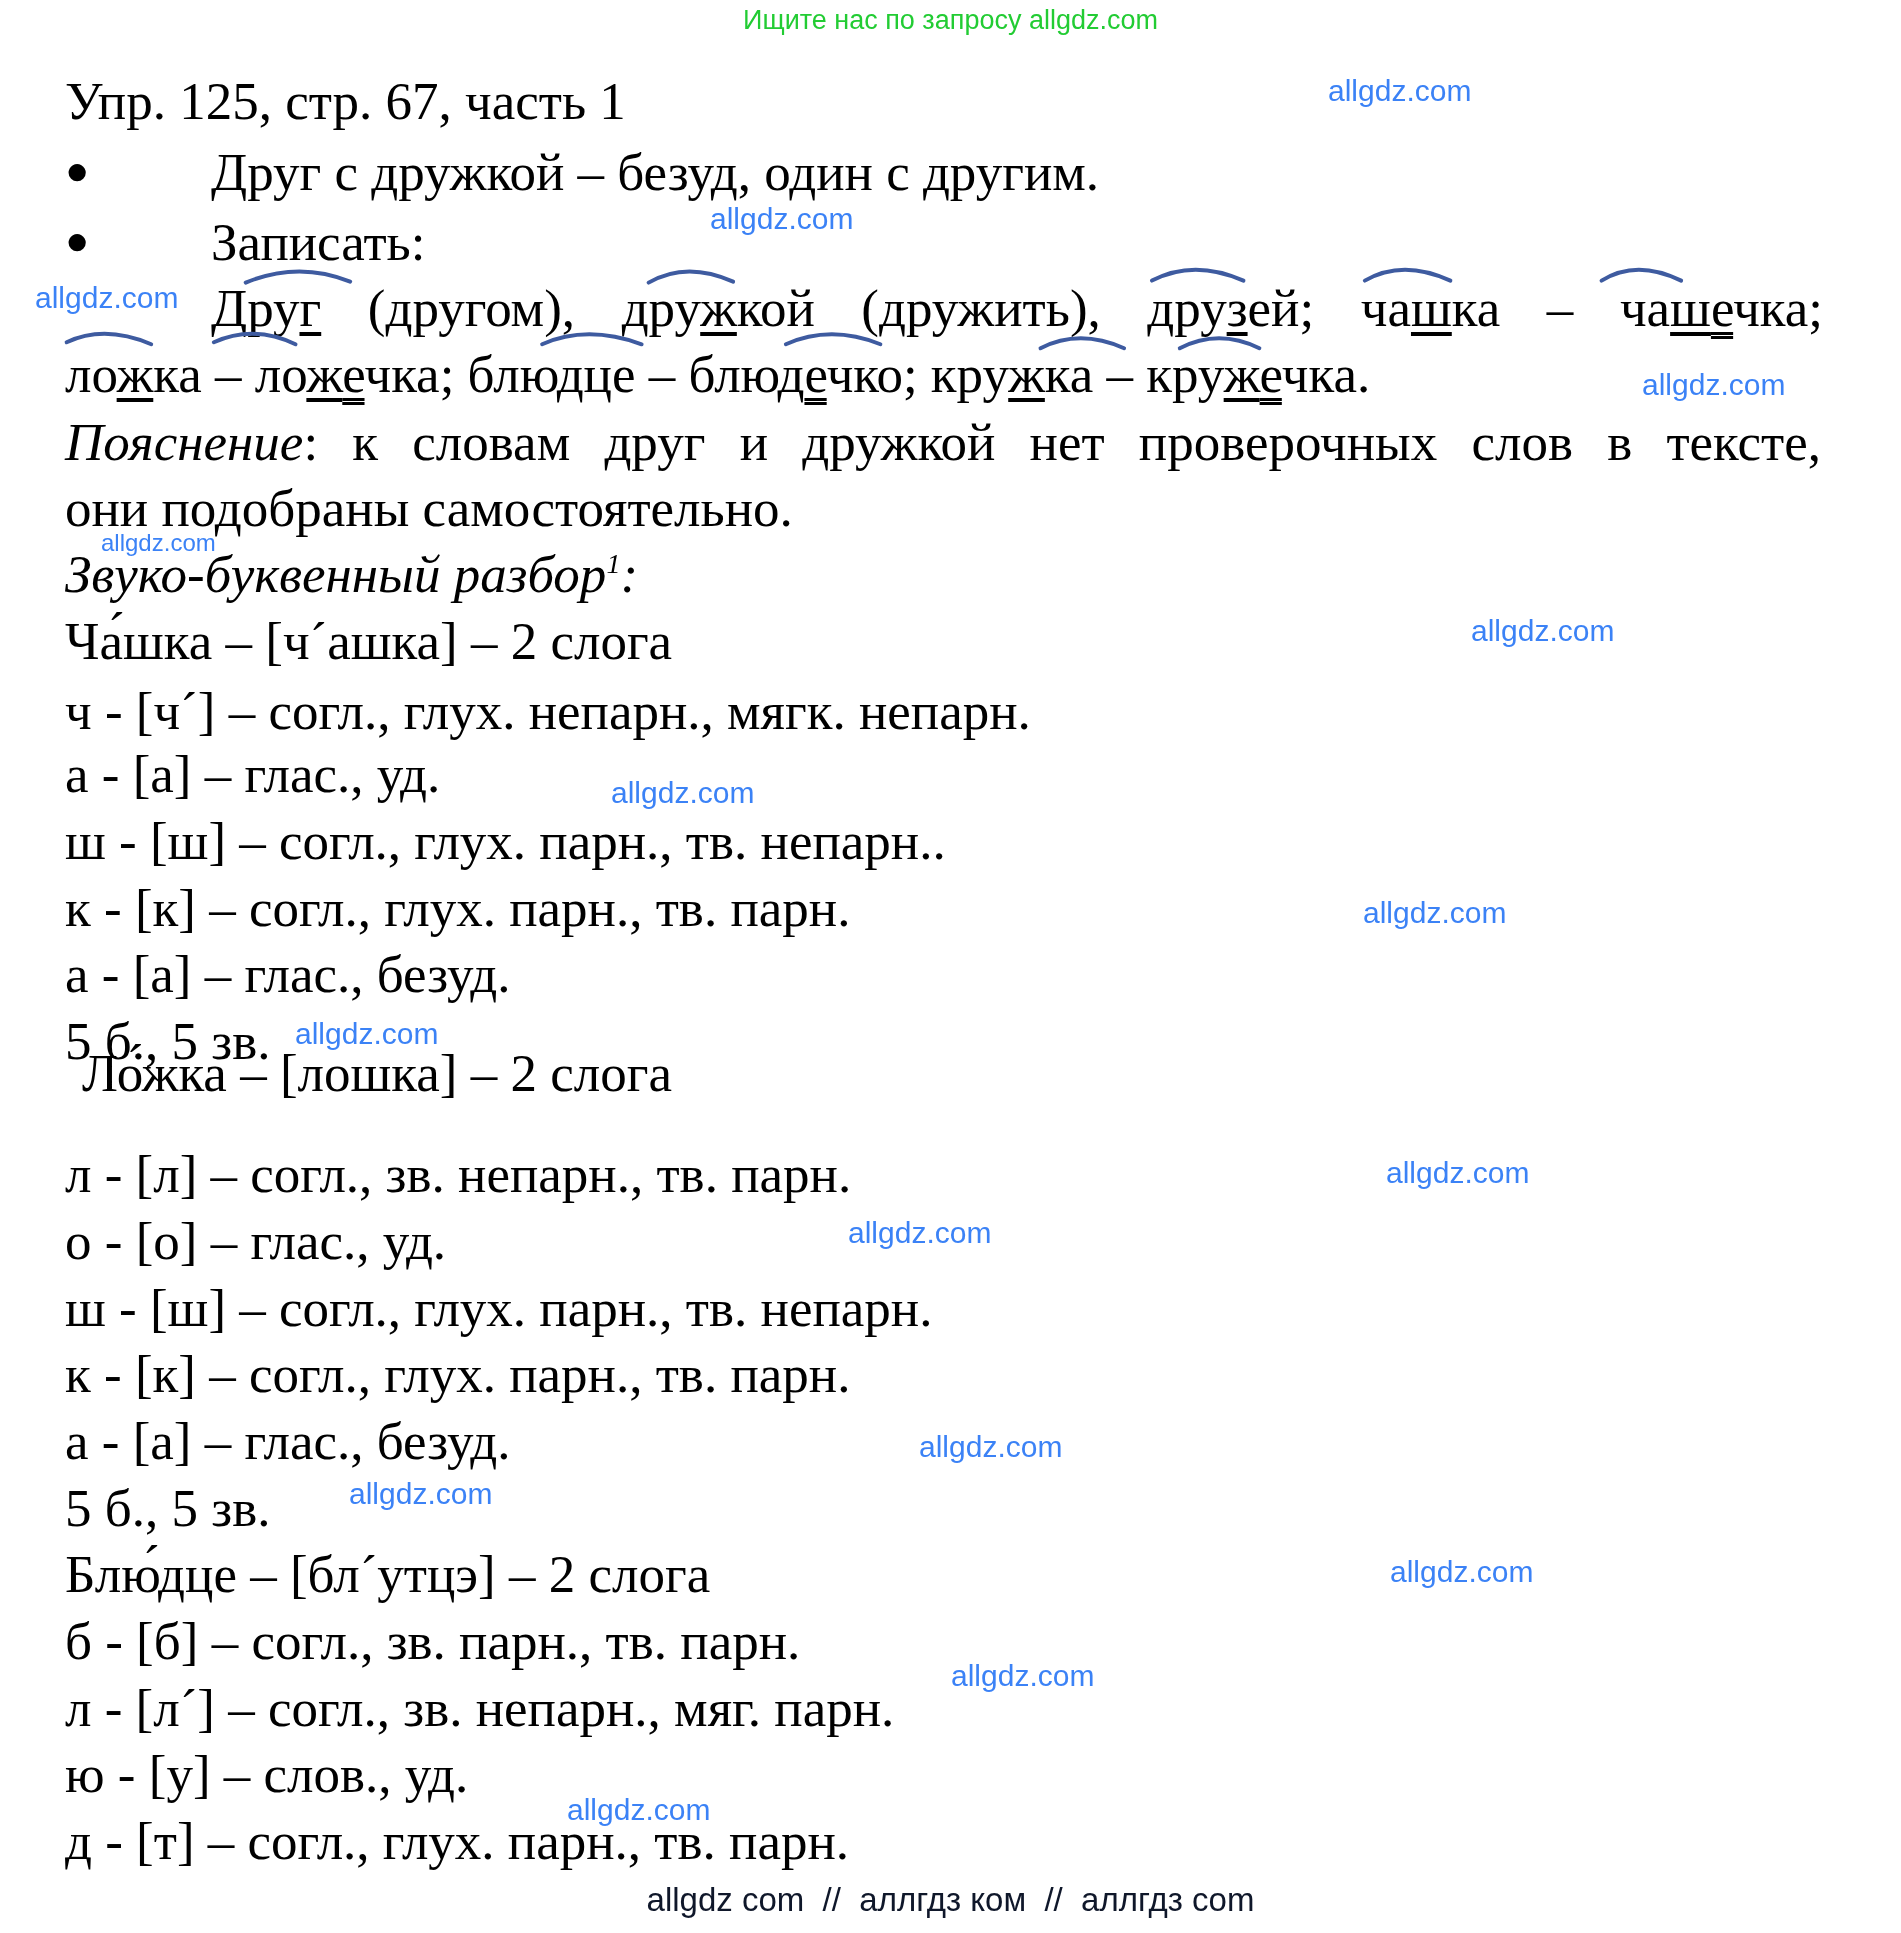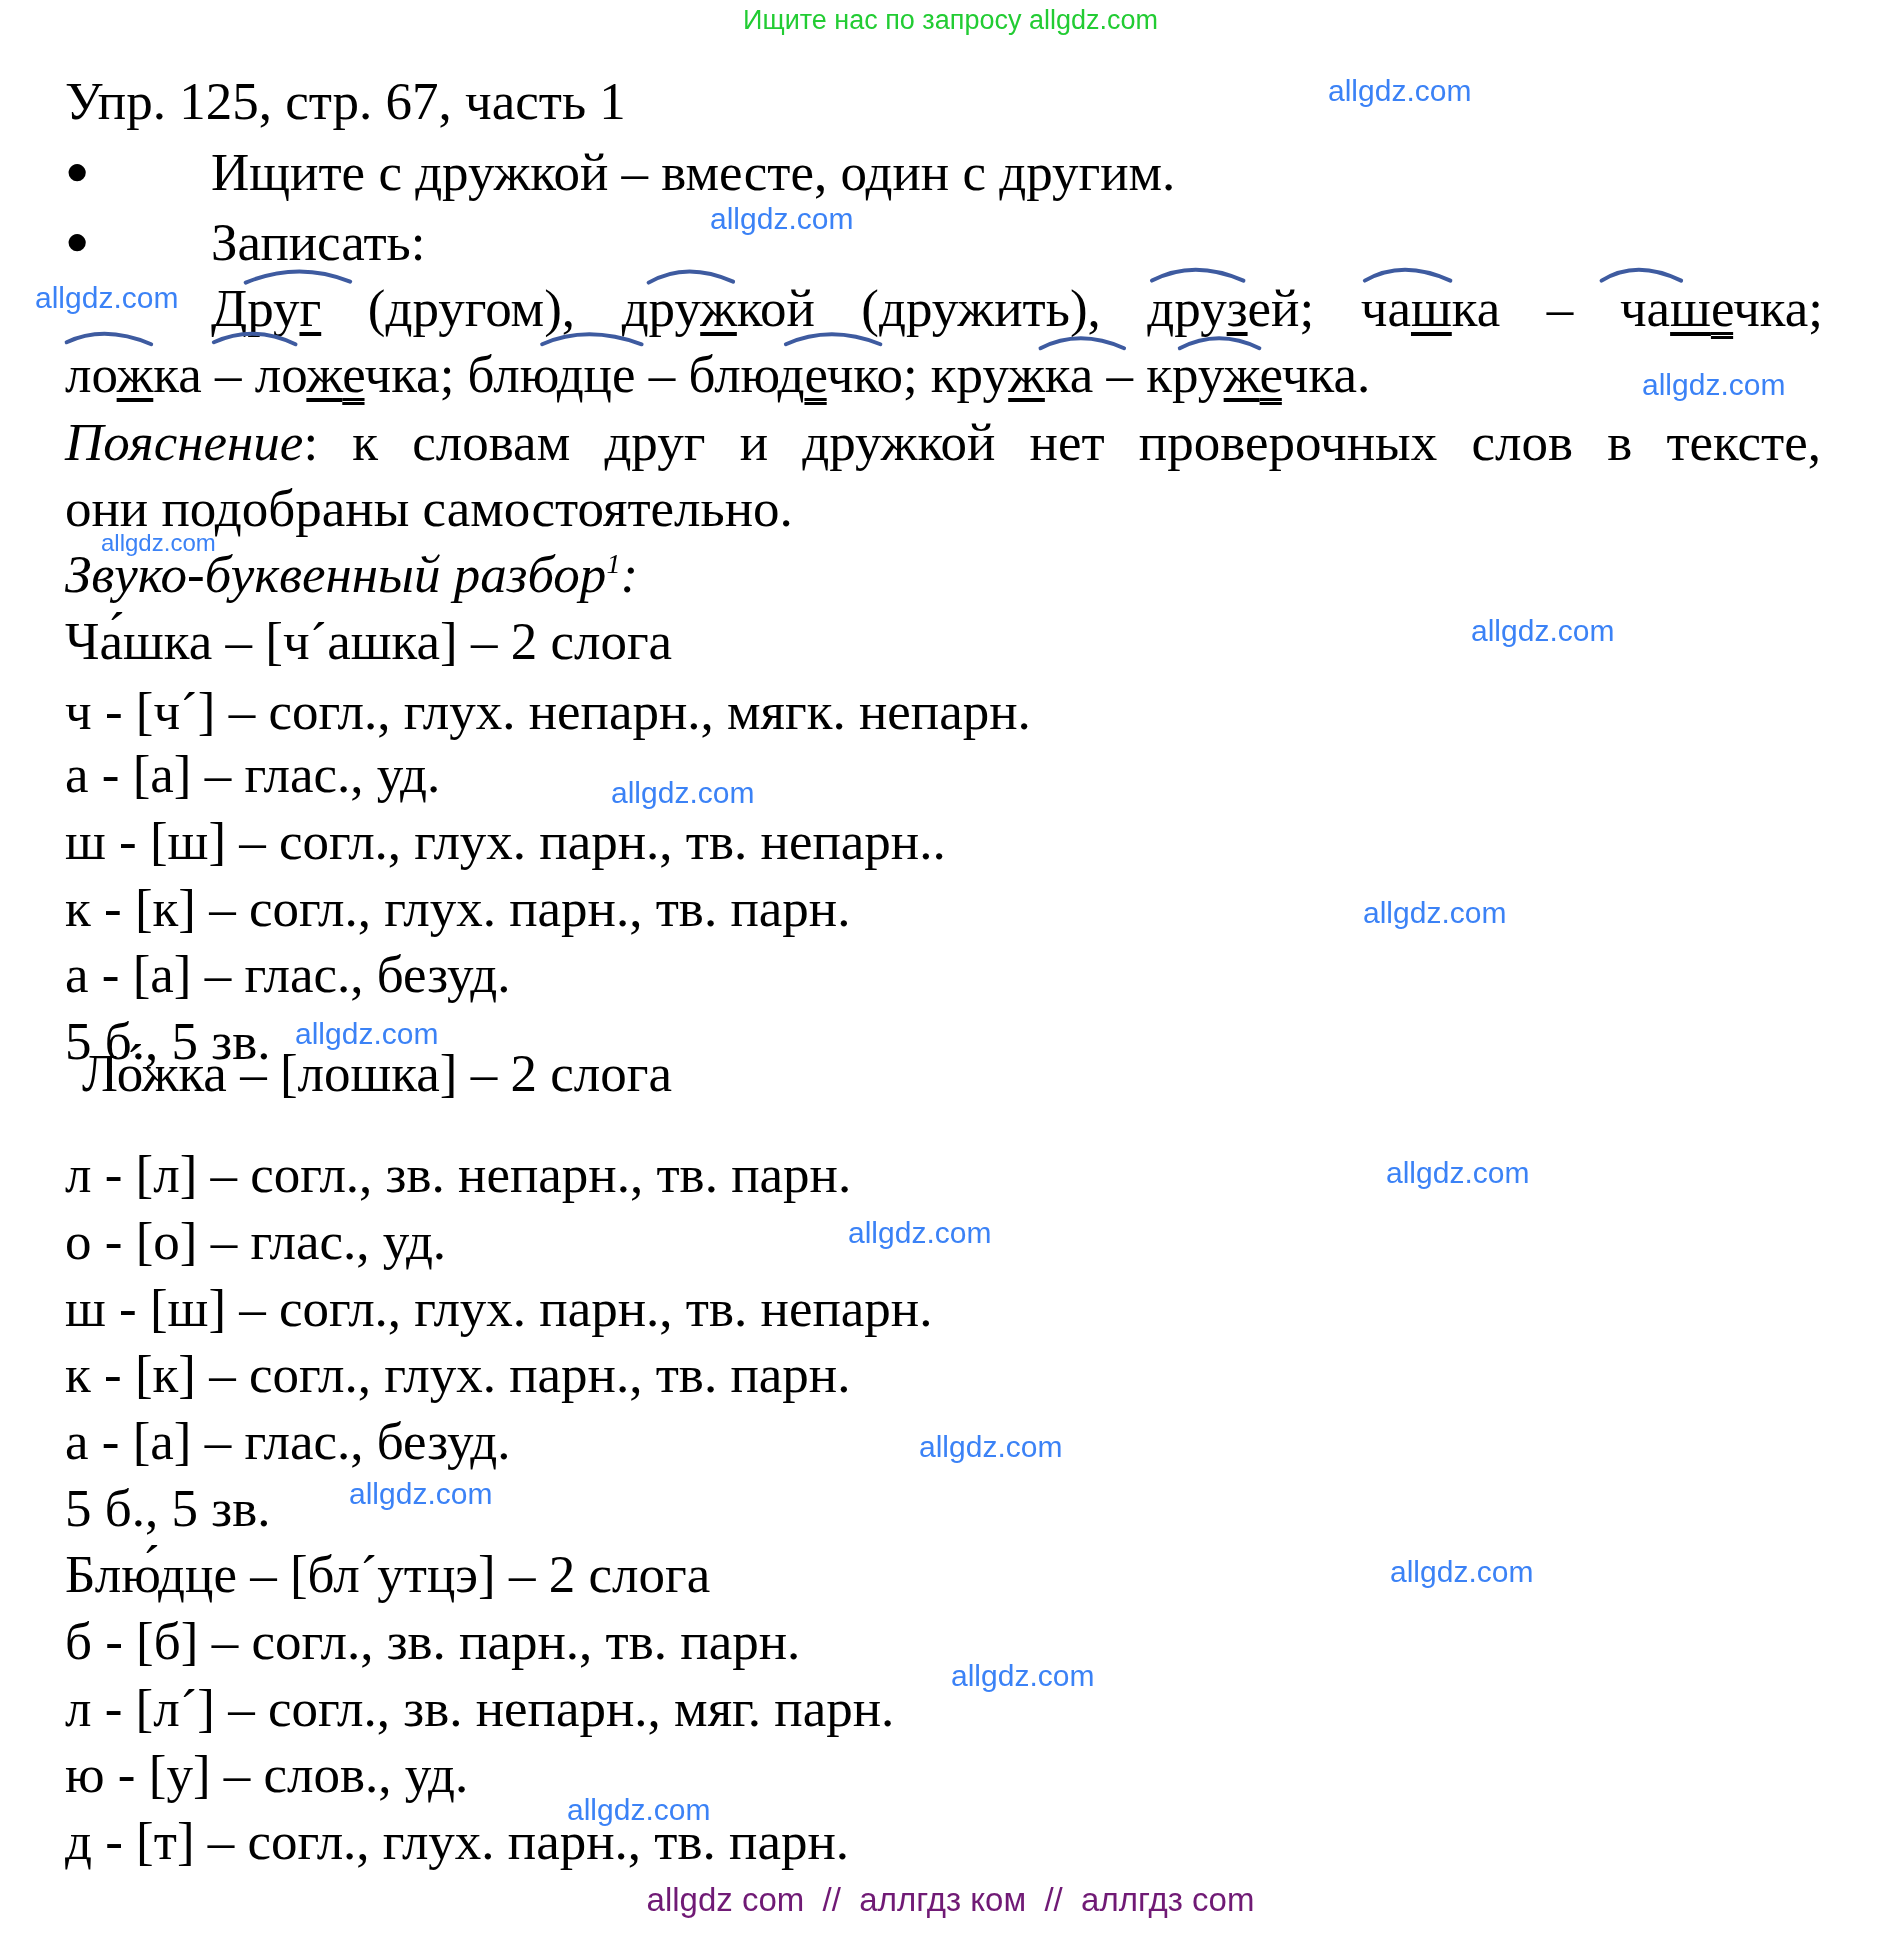--- a/index.html
+++ b/index.html
@@ -25,35 +25,35 @@
   .u2 { text-decoration: underline double; text-decoration-thickness: 3px; text-underline-offset: 6px; }
   sup { font-size: 28px; line-height: 0; vertical-align: super; }
   .wm {
     position: absolute; font-family: "Liberation Sans", sans-serif;
     font-size: 30px; color: #3b82f6; white-space: nowrap;
   }
   .wm.small { font-size: 24px; }
   .arcs { position: absolute; left: 0; top: 0; width: 1901px; height: 1933px; pointer-events: none; }
   .footer {
     position: absolute; left: 0; top: 1881px; width: 1901px; text-align: center;
-    font-family: "Liberation Sans", sans-serif; font-size: 33px; color: #701a75;
+    font-family: "Liberation Sans", sans-serif; font-size: 33px; color: #0f172a;
     white-space: pre;
   }
 </style>
 </head>
 <body>
 
 <div class="top-banner">Ищите нас по запросу allgdz.com</div>
 
 <div class="doc">
 
   <div class="line" style="top:68px;">Упр. 125, стр. 67, часть 1</div>
 
   <span class="bullet-dot" style="top:147px;">●</span>
-  <div class="bullet-text" style="top:139px;">Ищите с дружкой – вместе, один с другим.</div>
+  <div class="bullet-text" style="top:139px;">Друг с дружкой – безуд, один с другим.</div>
 
   <span class="bullet-dot" style="top:217px;">●</span>
   <div class="bullet-text" style="top:209px;">Записать:</div>
 
   <div class="bullet-text" style="top:275px; width:1612px; text-align:justify; text-align-last:justify;"><span>Дру</span><span class="u1">г</span><span> (другом), </span><span>дру</span><span class="u1">ж</span><span>кой (дружить), </span><span>дру</span><span class="u1">з</span><span>ей; </span><span>ча</span><span class="u1">ш</span><span>ка – </span><span>ча</span><span class="u1">ш</span><span class="u2">е</span><span>чка;</span></div>
 
   <div class="line" style="top:341px;"><span>ло</span><span class="u1">ж</span><span>ка – ло</span><span class="u1">ж</span><span class="u2">е</span><span>чка; блю</span><span class="u1">д</span><span>це – блю</span><span class="u1">д</span><span class="u2">е</span><span>чко; кру</span><span class="u1">ж</span><span>ка – кру</span><span class="u1">ж</span><span class="u2">е</span><span>чка.</span></div>
 
   <div class="line justify" style="top:409px;"><span class="ital">Пояснение</span><span>: к словам друг и дружкой нет проверочных слов в тексте,</span></div>
   <div class="line" style="top:475px;">они подобраны самостоятельно.</div>

